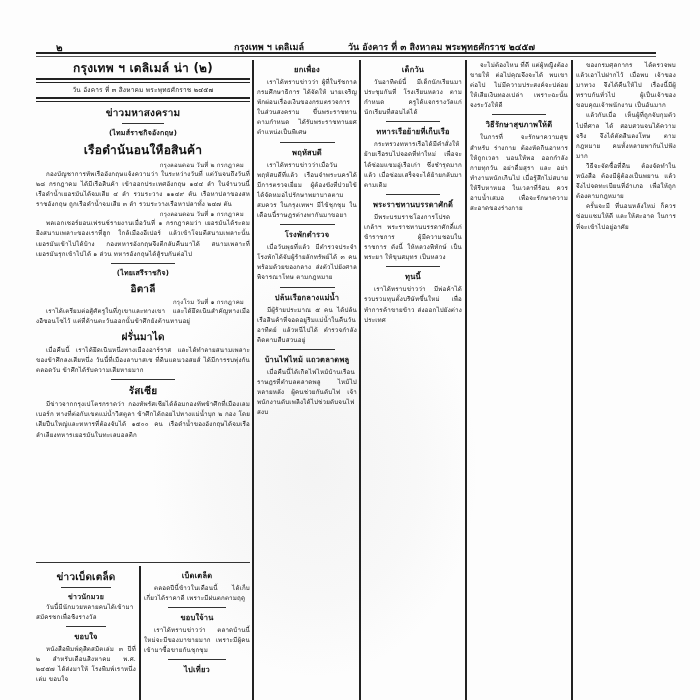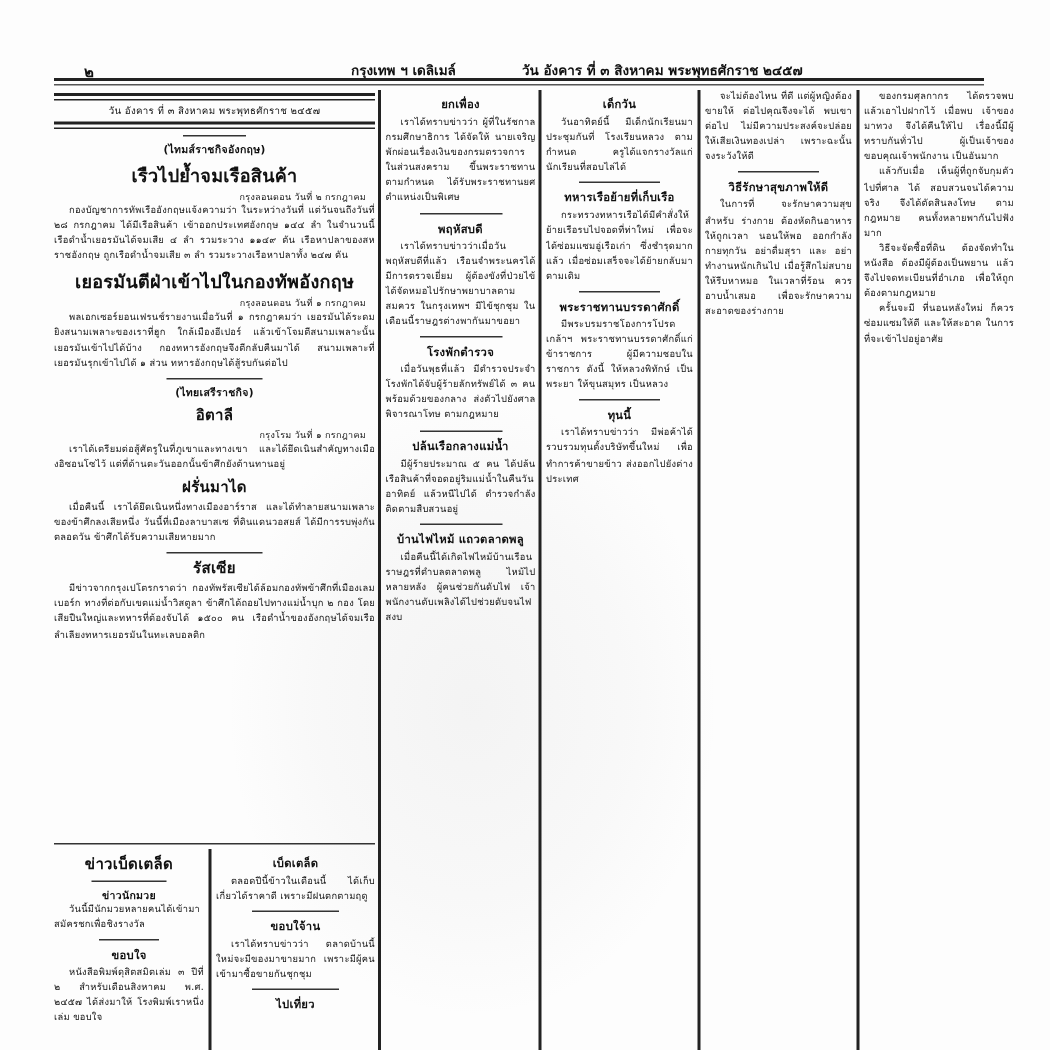--- a/index.html
+++ b/index.html
@@ -31,29 +31,30 @@
 <div class="page">
   <div class="noise"></div>
 
   <div class="folio" style="left:56px;">๒</div>
   <div class="folio" style="left:234px;font-size:9px;">กรุงเทพ ฯ เดลิเมล์</div>
   <div class="folio" style="left:348px;font-size:9px;">วัน อังคาร  ที่  ๓   สิงหาคม   พระพุทธศักราช   ๒๔๕๗</div>
   <div class="topline"></div>
   <div class="topline2"></div>
 
   <div class="col" style="left:36px;width:214px;height:500px;">
+    <div class="masthead">กรุงเทพ ฯ เดลิเมล์   น่า (๒)</div>
     <div class="double"></div>
     <div class="mastsub">วัน อังคาร ที่ ๓ สิงหาคม พระพุทธศักราช ๒๔๕๗</div>
     <div class="double"></div>
+    <div class="hd med">ข่าวมหาสงคราม</div>
     <div class="sep" style="width:20%"></div>
     <div class="sub">(ไทมส์ราชกิจอังกฤษ)</div>
-    <div class="hd big">เรืวไปย้ำจมเรือสินค้า</div>
+    <div class="hd big">เรือดำน้นอนใหือสินค้า</div>
     <div class="dateline">กรุงลอนดอน  วันที่ ๒ กรกฎาคม</div>
     <p>กองบัญชาการทัพเรืออังกฤษแจ้งความว่า ในระหว่างวันที่ แต่วันจนถึงวันที่ ๒๘ กรกฎาคม ได้มีเรือสินค้า เข้าออกประเทศอังกฤษ ๑๔๔ ลำ ในจำนวนนี้ เรือดำน้ำเยอรมันได้จมเสีย ๔ ลำ รวมระวาง ๑๑๔๙ ตัน เรือหาปลาของสหราชอังกฤษ ถูกเรือดำน้ำจมเสีย ๓ ลำ รวมระวางเรือหาปลาทั้ง ๒๔๗ ตัน</p>
-    <div class="hd big">เยอรมันตีฝ่าเข้าไปในกองทัพอังกฤษ</div>
     <div class="dateline">กรุงลอนดอน วันที่ ๑ กรกฎาคม</div>
     <p>พลเอกเซอร์ยอนเฟรนช์รายงานเมื่อวันที่ ๑ กรกฎาคมว่า เยอรมันได้ระดมยิงสนามเพลาะของเราที่ฮูก ใกล้เมืองอีเปอร์ แล้วเข้าโจมตีสนามเพลาะนั้น เยอรมันเข้าไปได้บ้าง กองทหารอังกฤษจึงตีกลับคืนมาได้ สนามเพลาะที่เยอรมันรุกเข้าไปได้ ๑ ส่วน ทหารอังกฤษได้สู้รบกันต่อไป</p>
     <div class="sep" style="width:30%"></div>
     <div class="sub">(ไทยเสรีราชกิจ)</div>
     <div class="hd med">อิตาลี</div>
     <div class="dateline">กรุงโรม วันที่ ๑ กรกฎาคม</div>
     <p>เราได้เตรียมต่อสู้ศัตรูในที่ภูเขาและทางเขา และได้ยึดเนินสำคัญทางเมืองอิซอนโซไว้ แต่ที่ด้านตะวันออกนั้นข้าศึกยังต้านทานอยู่</p>
     <div class="hd med">ฝรั่นมาได</div>
     <p>เมื่อคืนนี้ เราได้ยึดเนินหนึ่งทางเมืองอาร์ราส และได้ทำลายสนามเพลาะของข้าศึกลงเสียหนึ่ง วันนี้ที่เมืองลาบาสเซ ที่ดินแดนวอสยส์ ได้มีการรบพุ่งกันตลอดวัน ข้าศึกได้รับความเสียหายมาก</p>
     <div class="sep" style="width:30%"></div>

